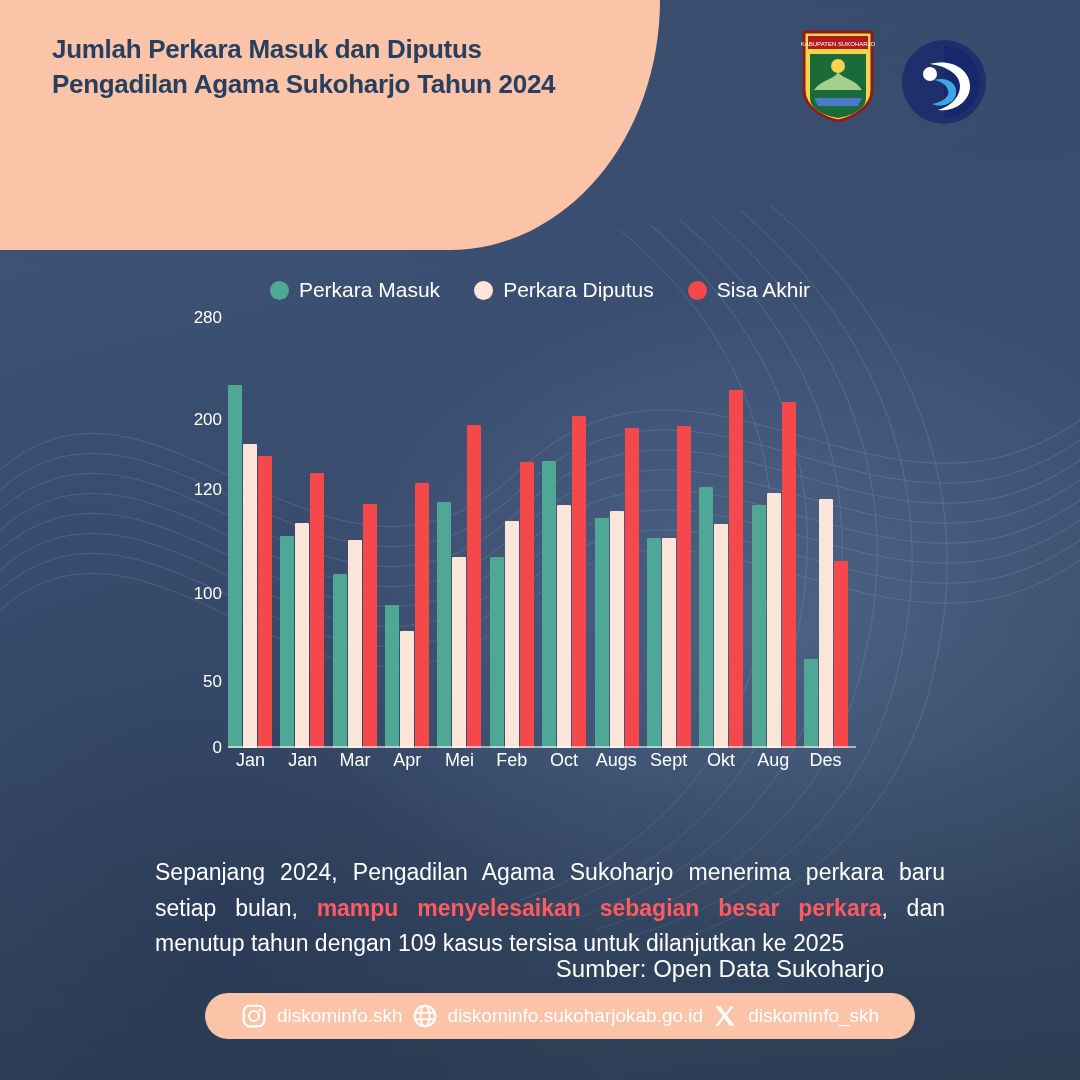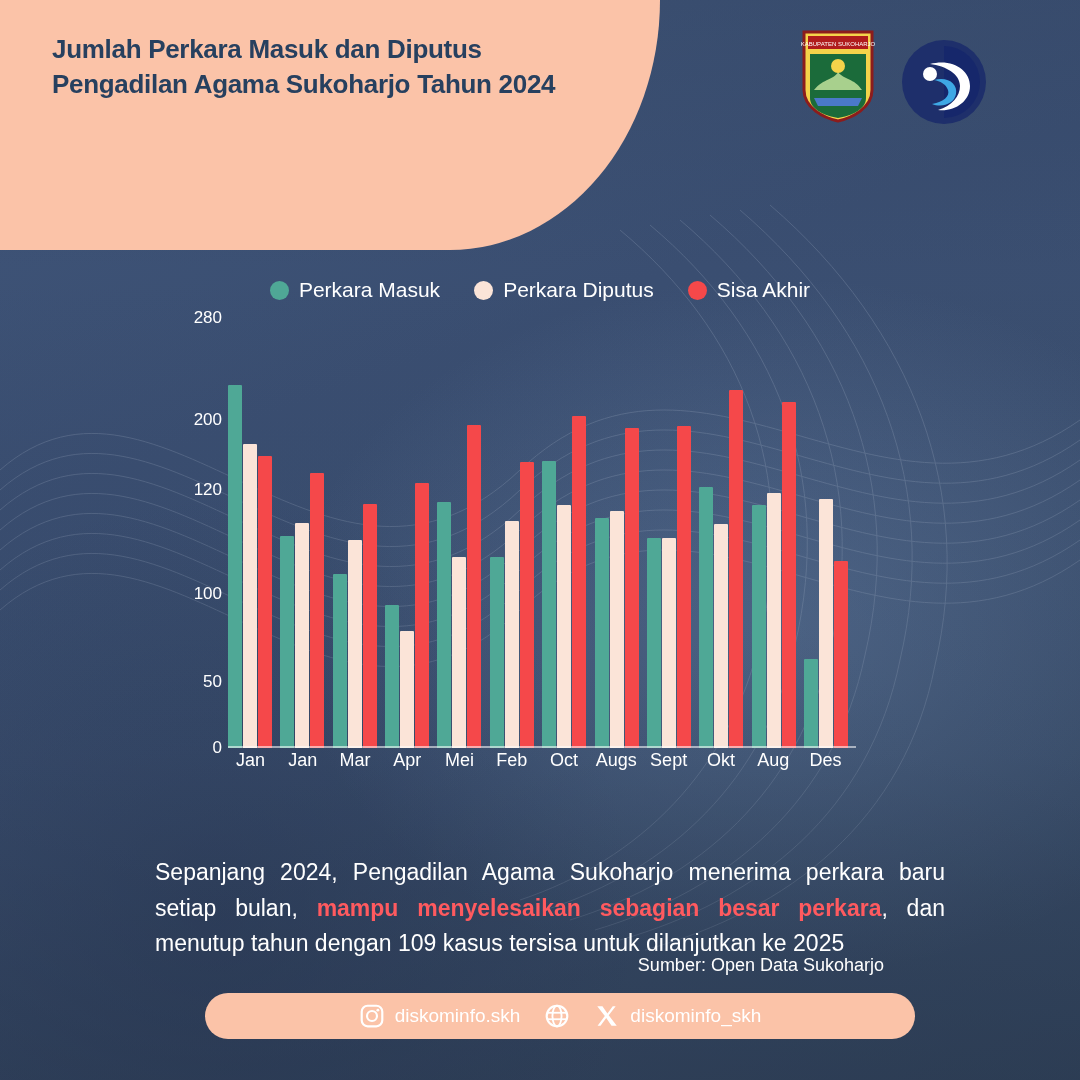--- a/index.html
+++ b/index.html
@@ -105,31 +105,31 @@
   .narrative {
     position: absolute; left: 155px; top: 815px; width: 790px;
     color: #ffffff; font-size: 23px; line-height: 1.55;
     text-align: justify;
     margin-top: 40px;
   }
   .narrative .hl { color: #ff5a5f; font-weight: bold; }
 
   .source {
     position: absolute; right: 196px; top: 955px;
-    color: #ffffff; font-size: 18px;
+    color: #ffffff; font-size: 24px;
   }
 
   
   .footer {
     position: absolute; left: 205px; top: 993px;
     width: 710px; height: 46px;
     background: #fbc3a8;
     border-radius: 23px;
     display: flex; align-items: center; justify-content: center;
-    gap: 24px;
+    gap: 9px;
   }
   .footer-item { display: flex; align-items: center; gap: 10px; }
   .footer-text { color: #ffffff; font-size: 19px; }
   .footer-icon { width: 26px; height: 26px; display: block; }
 </style>
 </head>
 <body>
 
 <div class="bg"></div>
 <svg class="bg-wave" viewBox="0 0 1080 1080" preserveAspectRatio="none">
@@ -291,20 +291,21 @@
     </svg>
     <span class="footer-text">diskominfo.skh</span>
   </div>
   <div class="footer-item">
     <svg class="footer-icon" viewBox="0 0 24 24">
       <circle cx="12" cy="12" r="9.5" fill="none" stroke="#ffffff" stroke-width="2"></circle>
       <ellipse cx="12" cy="12" rx="4.2" ry="9.5" fill="none" stroke="#ffffff" stroke-width="1.7"></ellipse>
       <line x1="2.7" y1="9" x2="21.3" y2="9" stroke="#ffffff" stroke-width="1.7"></line>
       <line x1="2.7" y1="15" x2="21.3" y2="15" stroke="#ffffff" stroke-width="1.7"></line>
     </svg>
+    <span class="footer-text">diskominfo.sukoharjokab.go.id</span>
   </div>
   <div class="footer-item">
     <svg class="footer-icon" viewBox="0 0 24 24">
       <path d="M3,3 L10,12 L3.3,21 L6,21 L11.3,13.9 L16.2,21 L21,21 L13.6,11.4 L20,3 L17.3,3 L12.4,9.6 L7.8,3 Z" fill="#ffffff"></path>
     </svg>
     <span class="footer-text">diskominfo_skh</span>
   </div>
 </div>
 
 </body></html>

